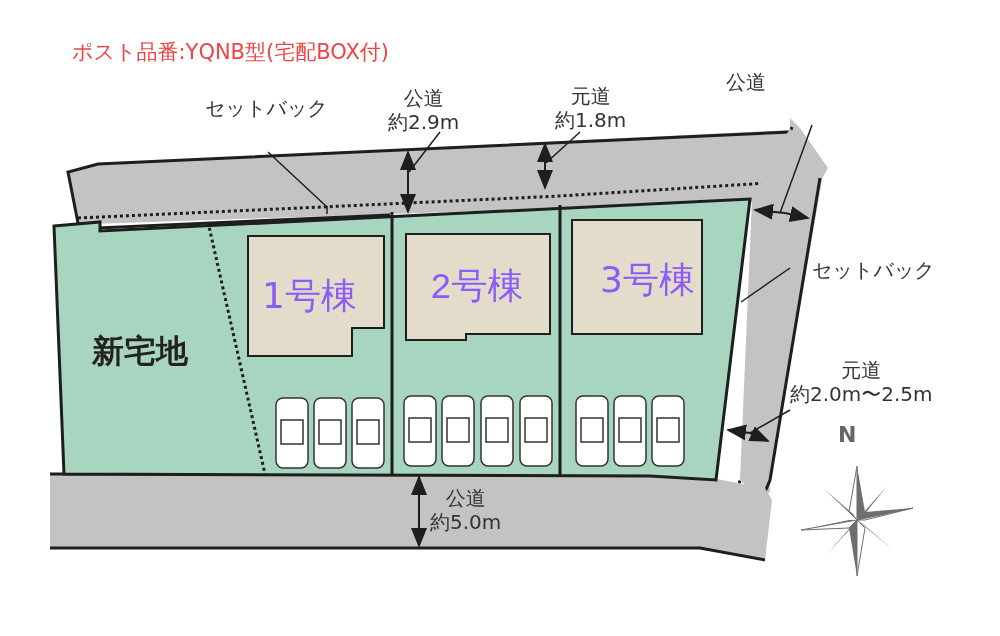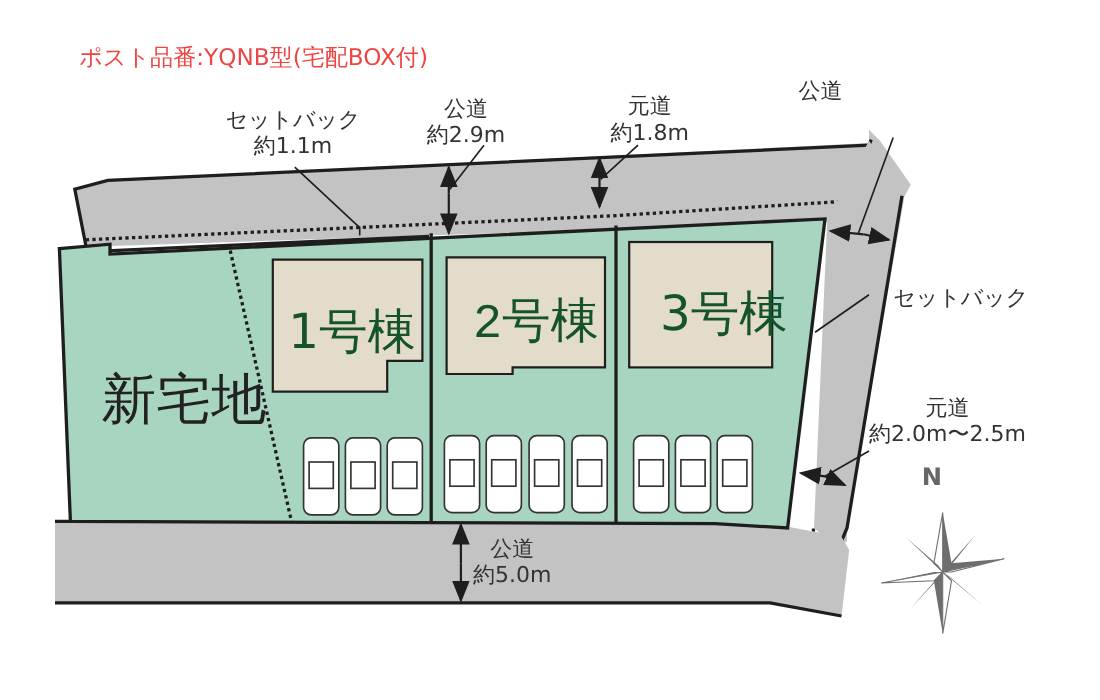--- a/index.html
+++ b/index.html
@@ -1,22 +1,22 @@
 <!DOCTYPE html>
 <html><head>
 <meta charset="utf-8">
 <style>
   html, body { margin:0; padding:0; background:#ffffff; }
   body { width:1000px; height:636px; position:relative; overflow:hidden;
          font-family: "DejaVu Sans", "Liberation Sans", sans-serif; color:#333; }
   #site { position:absolute; left:0; top:0; width:1000px; height:636px; }
   .lbl { position:absolute; text-align:center; font-size:20px; line-height:24px; color:#333; white-space:nowrap; }
   .title { position:absolute; left:72px; top:38px; font-size:21px; color:#ef4444; white-space:nowrap; }
-  .bldg { position:absolute; font-size:44px; color:#14532d; white-space:nowrap; font-weight:normal; }
-  .newlot { position:absolute; left:92px; top:330px; font-size:50px; color:#222; white-space:nowrap; }
+  .bldg { position:absolute; font-size:36px; color:#8b5cf6; white-space:nowrap; font-weight:normal; }
+  .newlot { position:absolute; left:92px; top:330px; font-size:32px; color:#222; white-space:nowrap;font-weight:bold; }
   .north { position:absolute; left:838px; top:422px; font-size:22px; font-weight:bold; color:#666; }
 </style>
 </head>
 <body>
 
 <svg id="site" viewBox="0 0 1000 636" xmlns="http://www.w3.org/2000/svg">
 
   <g>
     <polygon points="68,172 98,164 790,130 790,118 800,128 828,168 800,220 770,215 755,202 60,225 82,233" fill="#c3c3c3" stroke="none"></polygon>
     <polyline points="80,233 68,172 98,164 790,132" fill="none" stroke="#1e1e1e" stroke-width="3"></polyline>
@@ -136,21 +136,20 @@
 
 <div class="title">ポスト品番:YQNB型(宅配BOX付)</div>
 
 <div class="newlot">新宅地</div>
 <div class="bldg" style="left:262px;top:272px;">1号棟</div>
 <div class="bldg" style="left:430px;top:262px;font-family:Liberation Mono, monospace;">2号棟</div>
 <div class="bldg" style="left:600px;top:256px;">3号棟</div>
 
 <div class="lbl" style="left:205px;top:96px;">
   <div>セットバック</div>
-  <div>約1.1m</div>
 </div>
 <div class="lbl" style="left:388px;top:86px;">
   <div>公道</div>
   <div>約2.9m</div>
 </div>
 <div class="lbl" style="left:555px;top:84px;">
   <div>元道</div>
   <div>約1.8m</div>
 </div>
 <div class="lbl" style="left:726px;top:70px;">

